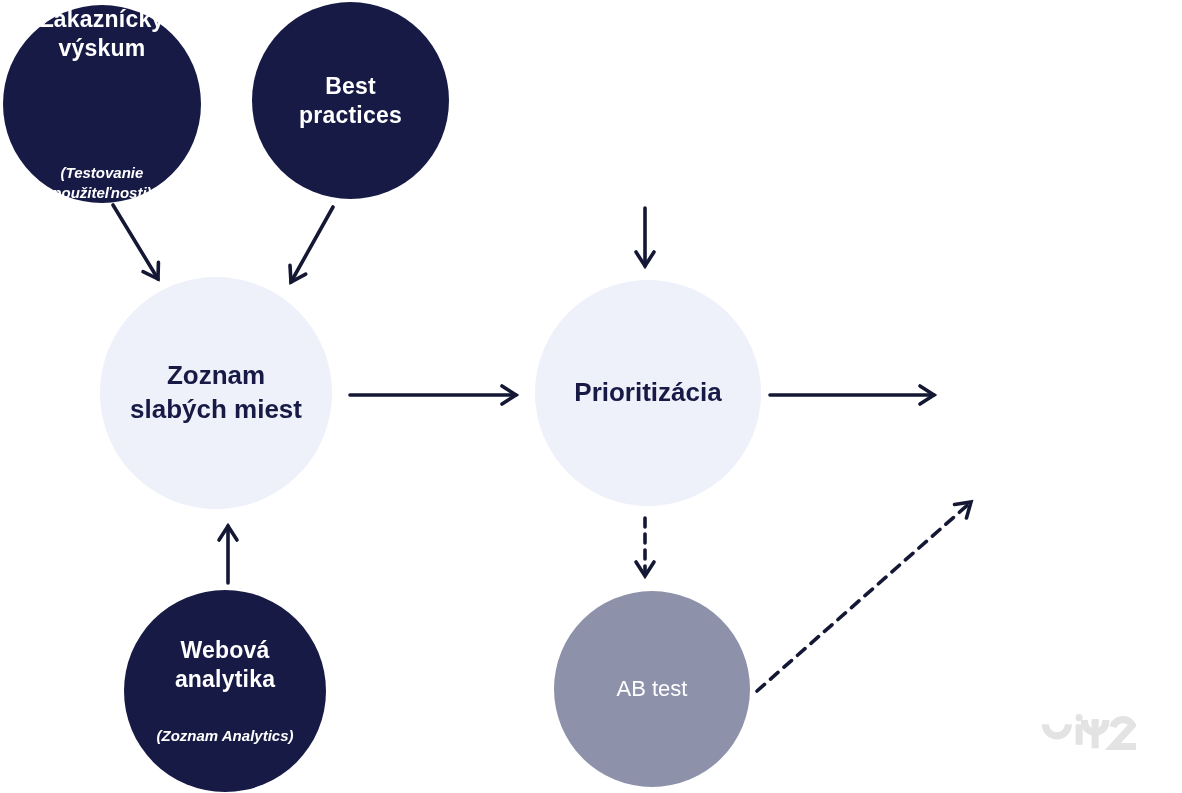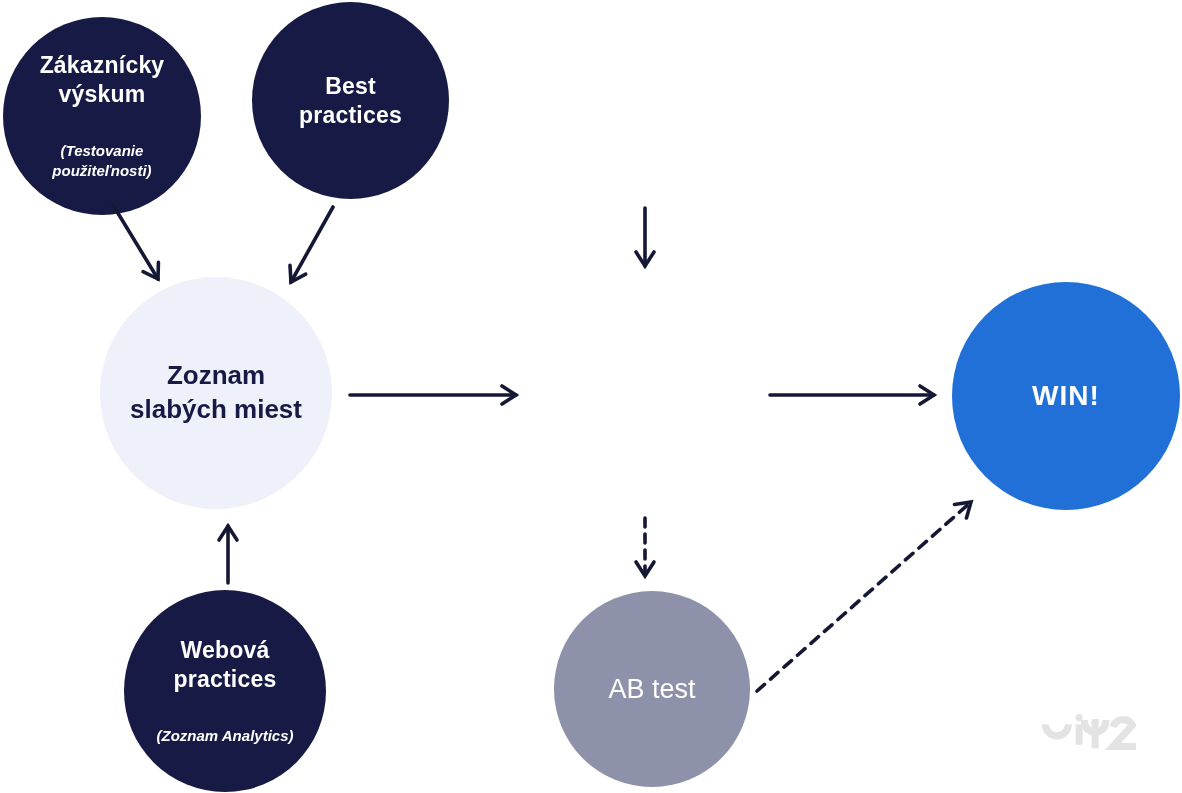--- a/index.html
+++ b/index.html
@@ -33,24 +33,24 @@
 
   .navy  { background: #161a45; color: #ffffff; }
   .light { background: #eef0fa; color: #161a45; }
   .blue  { background: #2070d8; color: #ffffff; }
   .gray  { background: #8d91a9; color: #ffffff; }
 
   .navy .title  { font-size: 23px; font-weight: 600; line-height: 1.25; letter-spacing: 0.2px; }
   .navy .subtitle { font-size: 15px; line-height: 1.35; margin-top: 32px; }
   .light .title { font-size: 26px; font-weight: 700; line-height: 1.3; }
   .blue .title  { font-size: 28px; font-weight: 700; letter-spacing: 1px; }
-  .gray .title  { font-size: 27px; font-weight: 400; }
+  .gray .title  { font-size: 22px; font-weight: 400; }
 
   
-  .node-customer { left: 3px;   top: 17px;   width: 198px; height: 198px; }
+  .node-customer { left: 3px;   top: 5px;   width: 198px; height: 198px; justify-content: space-between; }
   .node-best     { left: 252px; top: 2px;   width: 197px; height: 197px; }
   .node-ideas    { left: 548px; top: 3px;   width: 200px; height: 200px; }
   .node-weak     { left: 100px; top: 277px; width: 232px; height: 232px; }
   .node-prior    { left: 535px; top: 280px; width: 226px; height: 226px; }
   .node-win      { left: 952px; top: 282px; width: 228px; height: 228px; }
   .node-web      { left: 124px; top: 590px; width: 202px; height: 202px; }
   .node-ab       { left: 554px; top: 591px; width: 196px; height: 196px; }
 
   .watermark {
     position: absolute;
@@ -93,28 +93,28 @@
     <div class="title">Best
 practices</div>
   </div>
 
 
   <div class="node light node-weak">
     <div class="title">Zoznam
 slabých miest</div>
   </div>
 
+  <div class="node light node-prior">
+    <div class="title">Prioritizácia</div>
+  </div>
 
-  <div class="node blue node-win">
-    <div class="title">WIN!</div>
-  </div>
 
   <div class="node navy node-web">
     <div class="title">Webová
-practices</div>
+analytika</div>
     <div class="subtitle">(Zoznam Analytics)</div>
   </div>
 
   <div class="node gray node-ab">
     <div class="title">AB test</div>
   </div>
 
   <div class="watermark">
     <svg width="96" height="42" viewBox="0 0 108 42" xmlns="http://www.w3.org/2000/svg">
       <g fill="none" stroke="#e3e3e3" stroke-width="8">

